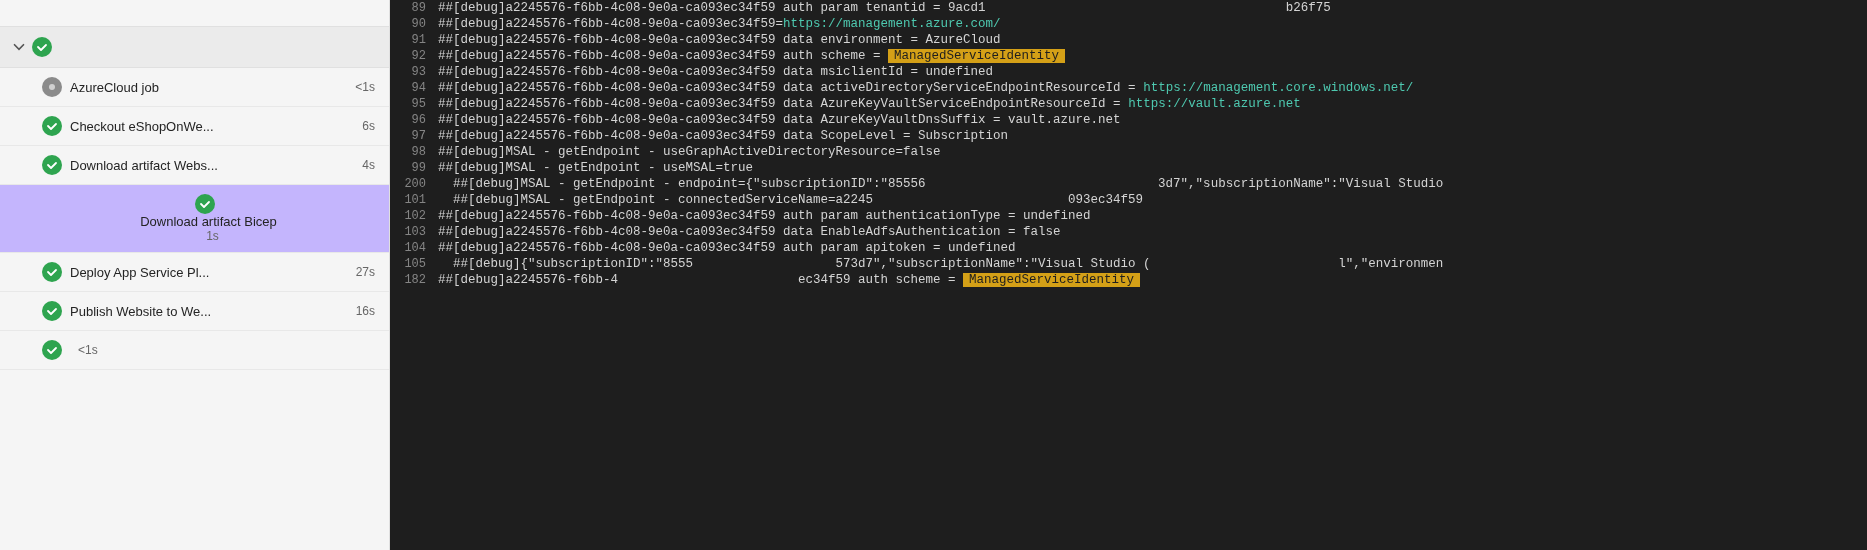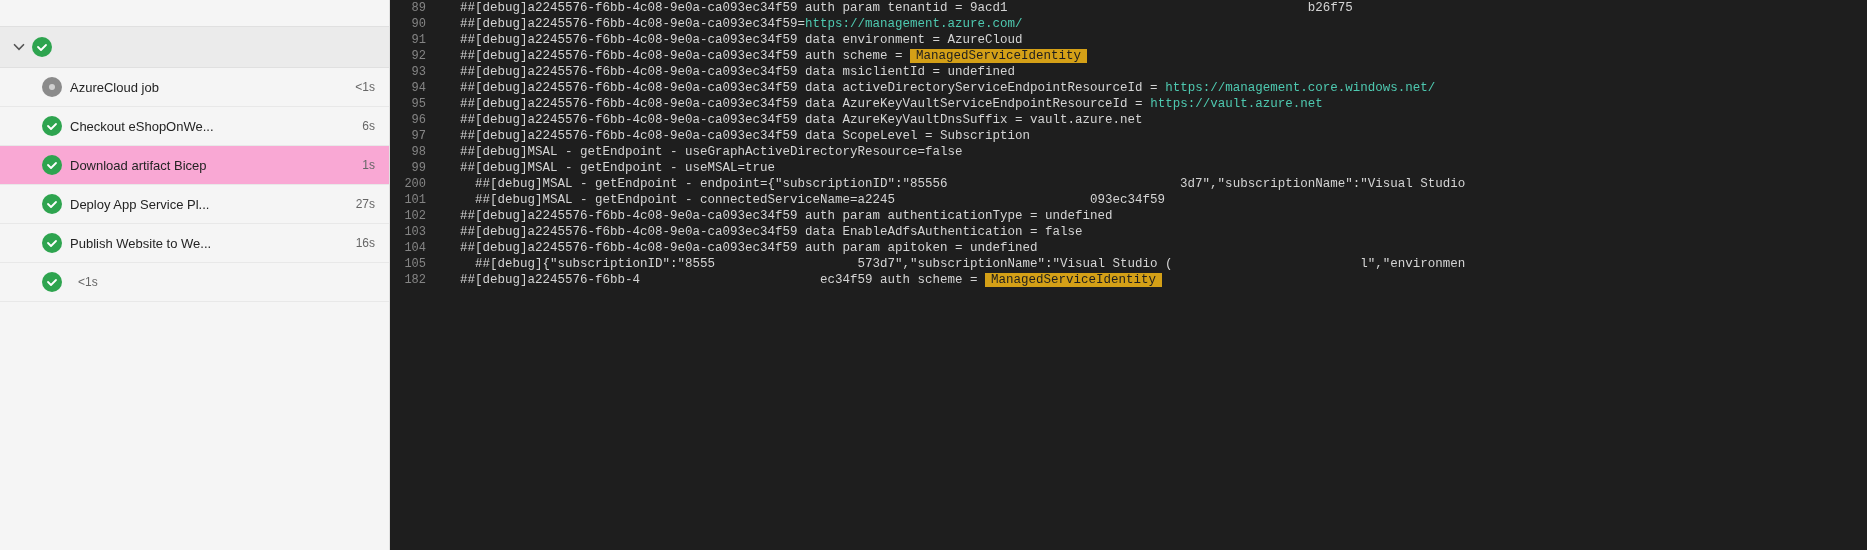--- a/index.html
+++ b/index.html
@@ -95,21 +95,21 @@
     }
 
     .step-item {
       display: flex;
       align-items: center;
       padding: 9px 14px 9px 42px;
       border-bottom: 1px solid #e8e8e8;
       cursor: pointer;
       background: #f5f5f5;
     }
-    .step-item.active { background: #f9a8d4; }
+    .step-item.active { background: #c4b5fd; flex-direction: column; }
 
     .step-label {
       font-size: 13px;
       color: #242424;
       flex: 1;
     }
 
     .step-duration {
       font-size: 12px;
       color: #666;
@@ -123,21 +123,20 @@
       overflow: auto;
       font-family: 'Consolas', 'Courier New', monospace;
       font-size: 12.5px;
       color: #d4d4d4;
     }
 
     .log-row {
       display: flex;
       align-items: flex-end;
       border-bottom: none;
-      gap: 22px;
     }
 
     .line-num {
       color: #858585;
       min-width: 48px;
       text-align: right;
       padding: 1px 12px 1px 8px;
       user-select: none;
       flex-shrink: 0;
       font-size: 12px;
@@ -195,20 +194,29 @@
         </div>
         <div class="step-item">
           <div class="status-circle success" style="margin-right: 8px; flex-shrink: 0;">
             <svg viewBox="0 0 12 12" fill="none">
               <path d="M2 6l3 3 5-5" stroke="white" stroke-width="1.8" stroke-linecap="round" stroke-linejoin="round"></path>
             </svg>
           </div>
           <span class="step-label">Checkout eShopOnWe...</span>
           <span class="step-duration">6s</span>
         </div>
+        <div class="step-item">
+          <div class="status-circle success" style="margin-right: 8px; flex-shrink: 0;">
+            <svg viewBox="0 0 12 12" fill="none">
+              <path d="M2 6l3 3 5-5" stroke="white" stroke-width="1.8" stroke-linecap="round" stroke-linejoin="round"></path>
+            </svg>
+          </div>
+          <span class="step-label">Download artifact Webs...</span>
+          <span class="step-duration">4s</span>
+        </div>
         <div class="step-item active">
           <div class="status-circle success" style="margin-right: 8px; flex-shrink: 0;">
             <svg viewBox="0 0 12 12" fill="none">
               <path d="M2 6l3 3 5-5" stroke="white" stroke-width="1.8" stroke-linecap="round" stroke-linejoin="round"></path>
             </svg>
           </div>
           <span class="step-label">Download artifact Bicep</span>
           <span class="step-duration">1s</span>
         </div>
         <div class="step-item">

